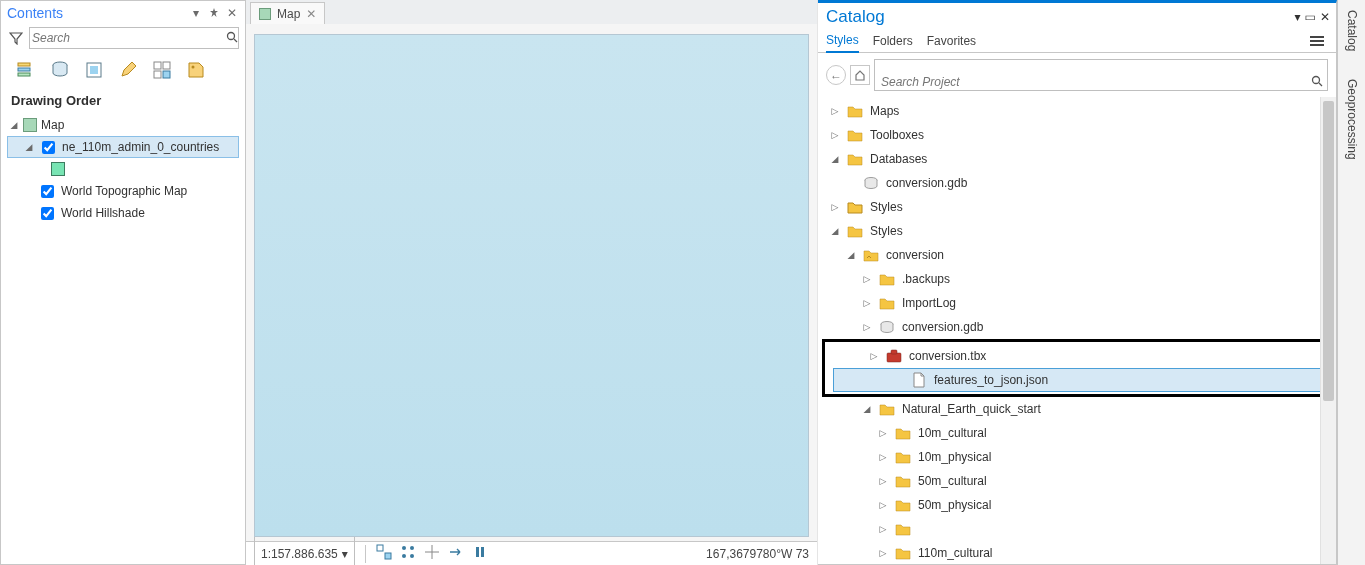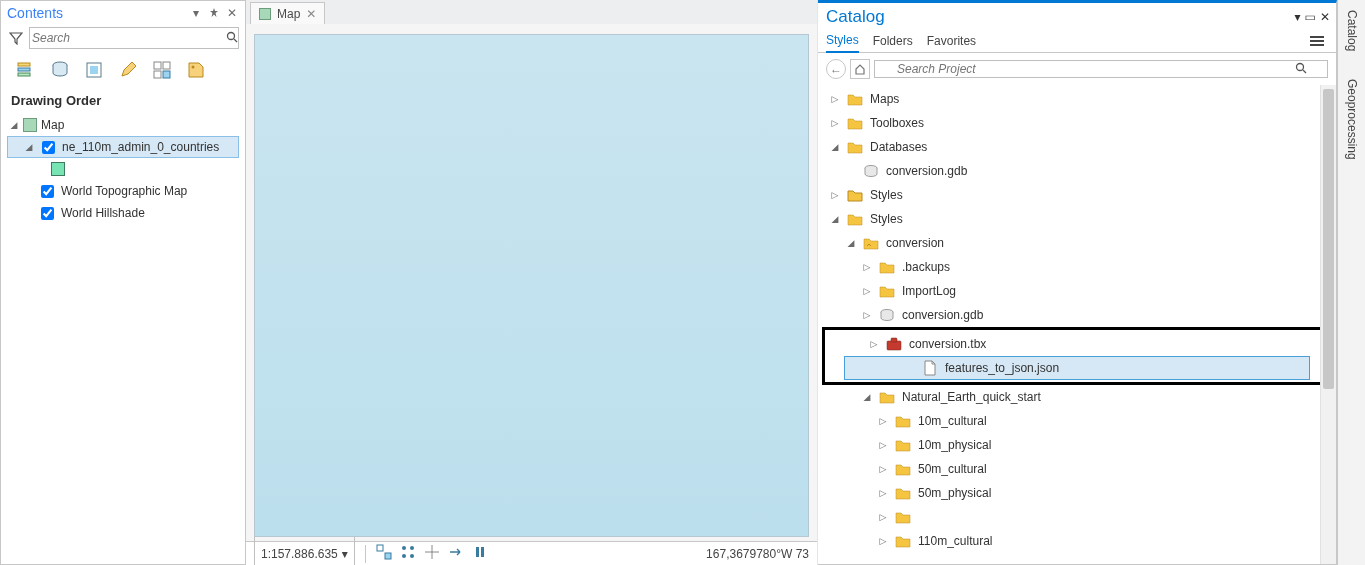--- a/index.html
+++ b/index.html
@@ -151,35 +151,35 @@
     border-top:3px solid #0078d4;
   }
   .catalog-title-row{display:flex;align-items:center;padding:4px 6px 0 8px;gap:4px;}
   .catalog-title{font-size:17px;color:#0078d4;flex:1;font-weight:400;}
   .catalog-tabs{display:flex;gap:14px;padding:2px 8px 0 8px;align-items:center;border-bottom:1px solid #c7c7c7;}
   .catalog-tab{padding:4px 0 4px 0;color:#444;cursor:pointer;}
   .catalog-tab.active{color:#0078d4;border-bottom:2px solid #0078d4;margin-bottom:-1px;font-weight:500;}
   .catalog-burger{margin-left:auto;display:flex;flex-direction:column;gap:2px;padding:4px;cursor:pointer;}
   .catalog-burger span{width:14px;height:2px;background:#444;}
   .catalog-search-row{display:flex;align-items:center;gap:4px;padding:6px 8px;}
-  .catalog-search{flex:1;border:1px solid #bfbfbf;height:18px;display:flex;align-items:flex-end;padding:0 20px;}
+  .catalog-search{flex:1;border:1px solid #bfbfbf;height:32px;display:flex;align-items:flex-end;padding:0 4px;}
   .catalog-search input{flex:1;border:0;outline:0;font-style:italic;color:#888;font-size:12px;}
   .round-btn{width:20px;height:20px;border:1px solid #c7c7c7;border-radius:50%;display:flex;align-items:center;justify-content:center;color:#777;cursor:pointer;}
   .sq-btn{width:20px;height:20px;border:1px solid #c7c7c7;display:flex;align-items:center;justify-content:center;color:#777;cursor:pointer;}
 
   .catalog-tree{flex:1;overflow:auto;padding:2px 0 6px 0;position:relative;}
   .ct-row{display:flex;align-items:center;height:24px;gap:6px;cursor:pointer;}
   .ct-row .exp{width:10px;display:flex;justify-content:center;color:#6b6b6b;font-size:9px;}
   .ct-row .fld{width:18px;height:14px;display:flex;align-items:center;justify-content:center;}
   .ct-row .lbl{flex:1;}
   .pl1{padding-left:12px;}
   .pl2{padding-left:28px;}
   .pl3{padding-left:44px;}
   .pl4{padding-left:60px;}
-  .ct-selected{background:#d6e8f5;border:1px solid #4a9fd8;margin:0 19px;}
+  .ct-selected{background:#d6e8f5;border:1px solid #4a9fd8;margin:0 8px;}
   .highlight-box{border:3px solid #000;margin:0 4px;padding:2px 0;}
   .folder-svg{fill:#f5c542;stroke:#b88a1f;stroke-width:0.5;}
   .file-svg{fill:#fff;stroke:#888;stroke-width:1;}
   .db-svg{fill:#e8e8e8;stroke:#888;stroke-width:0.8;}
   .tbx-svg{fill:#c43a2e;stroke:#7a241c;stroke-width:0.5;}
   .sty-svg{fill:#f5c542;stroke:#b88a1f;}
 
   
   .side-tabs{width:28px;background:#f3f3f3;border-left:1px solid #c7c7c7;display:flex;flex-direction:column;align-items:center;padding-top:6px;gap:20px;}
   .side-tab{writing-mode:vertical-rl;font-size:12px;color:#444;cursor:pointer;padding:4px 2px;}

